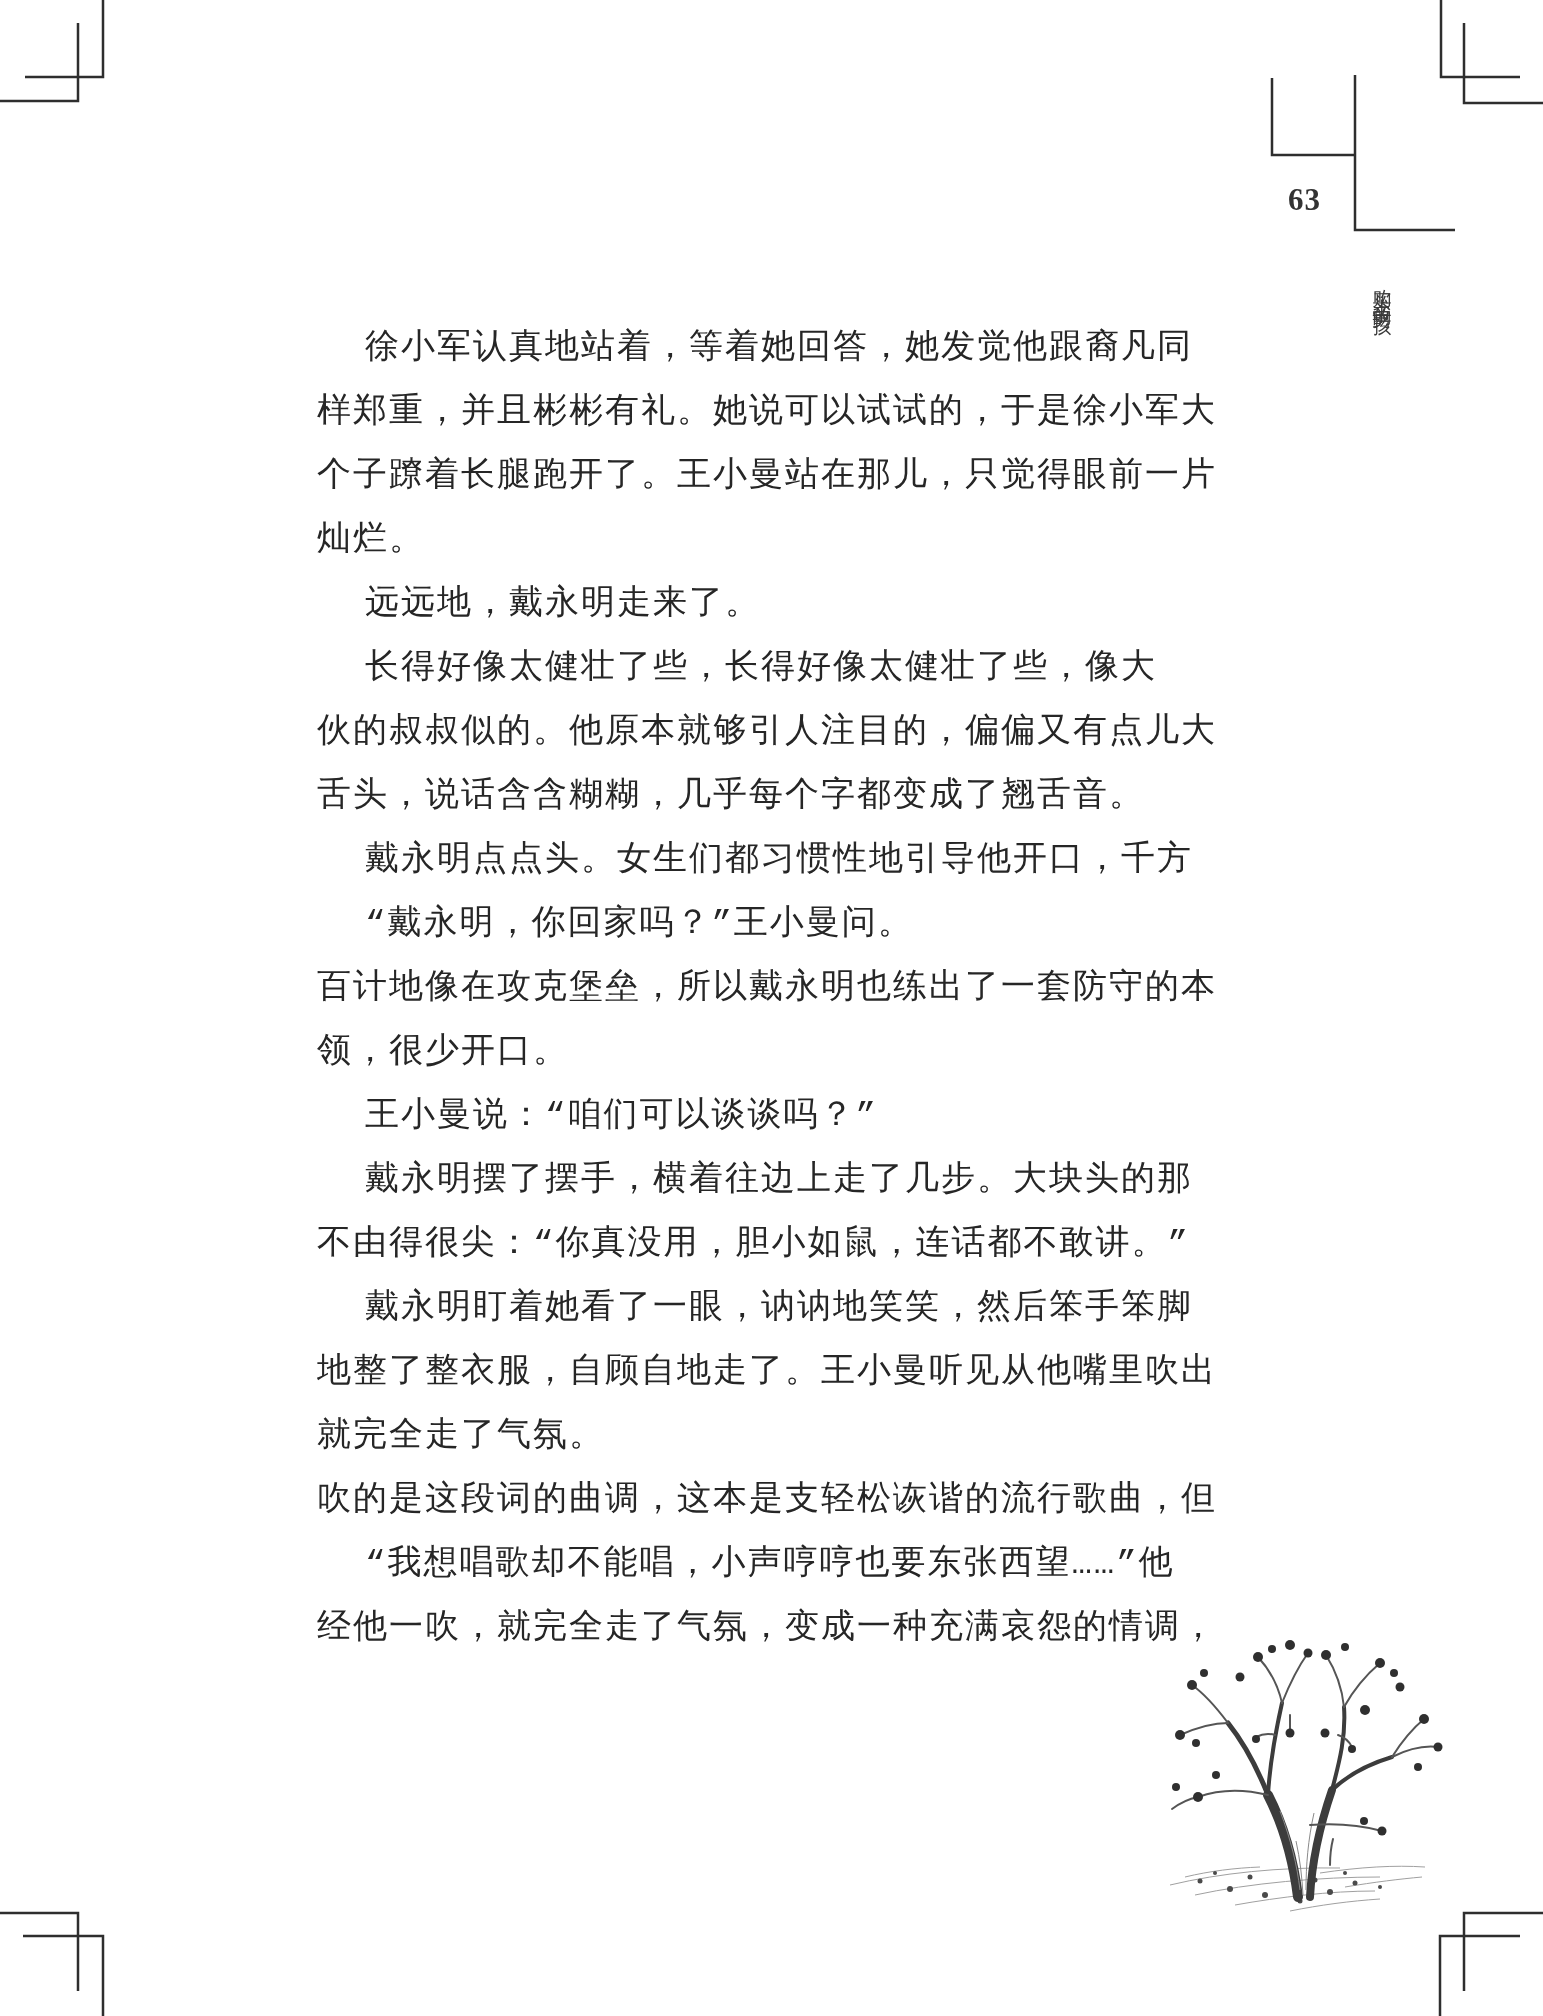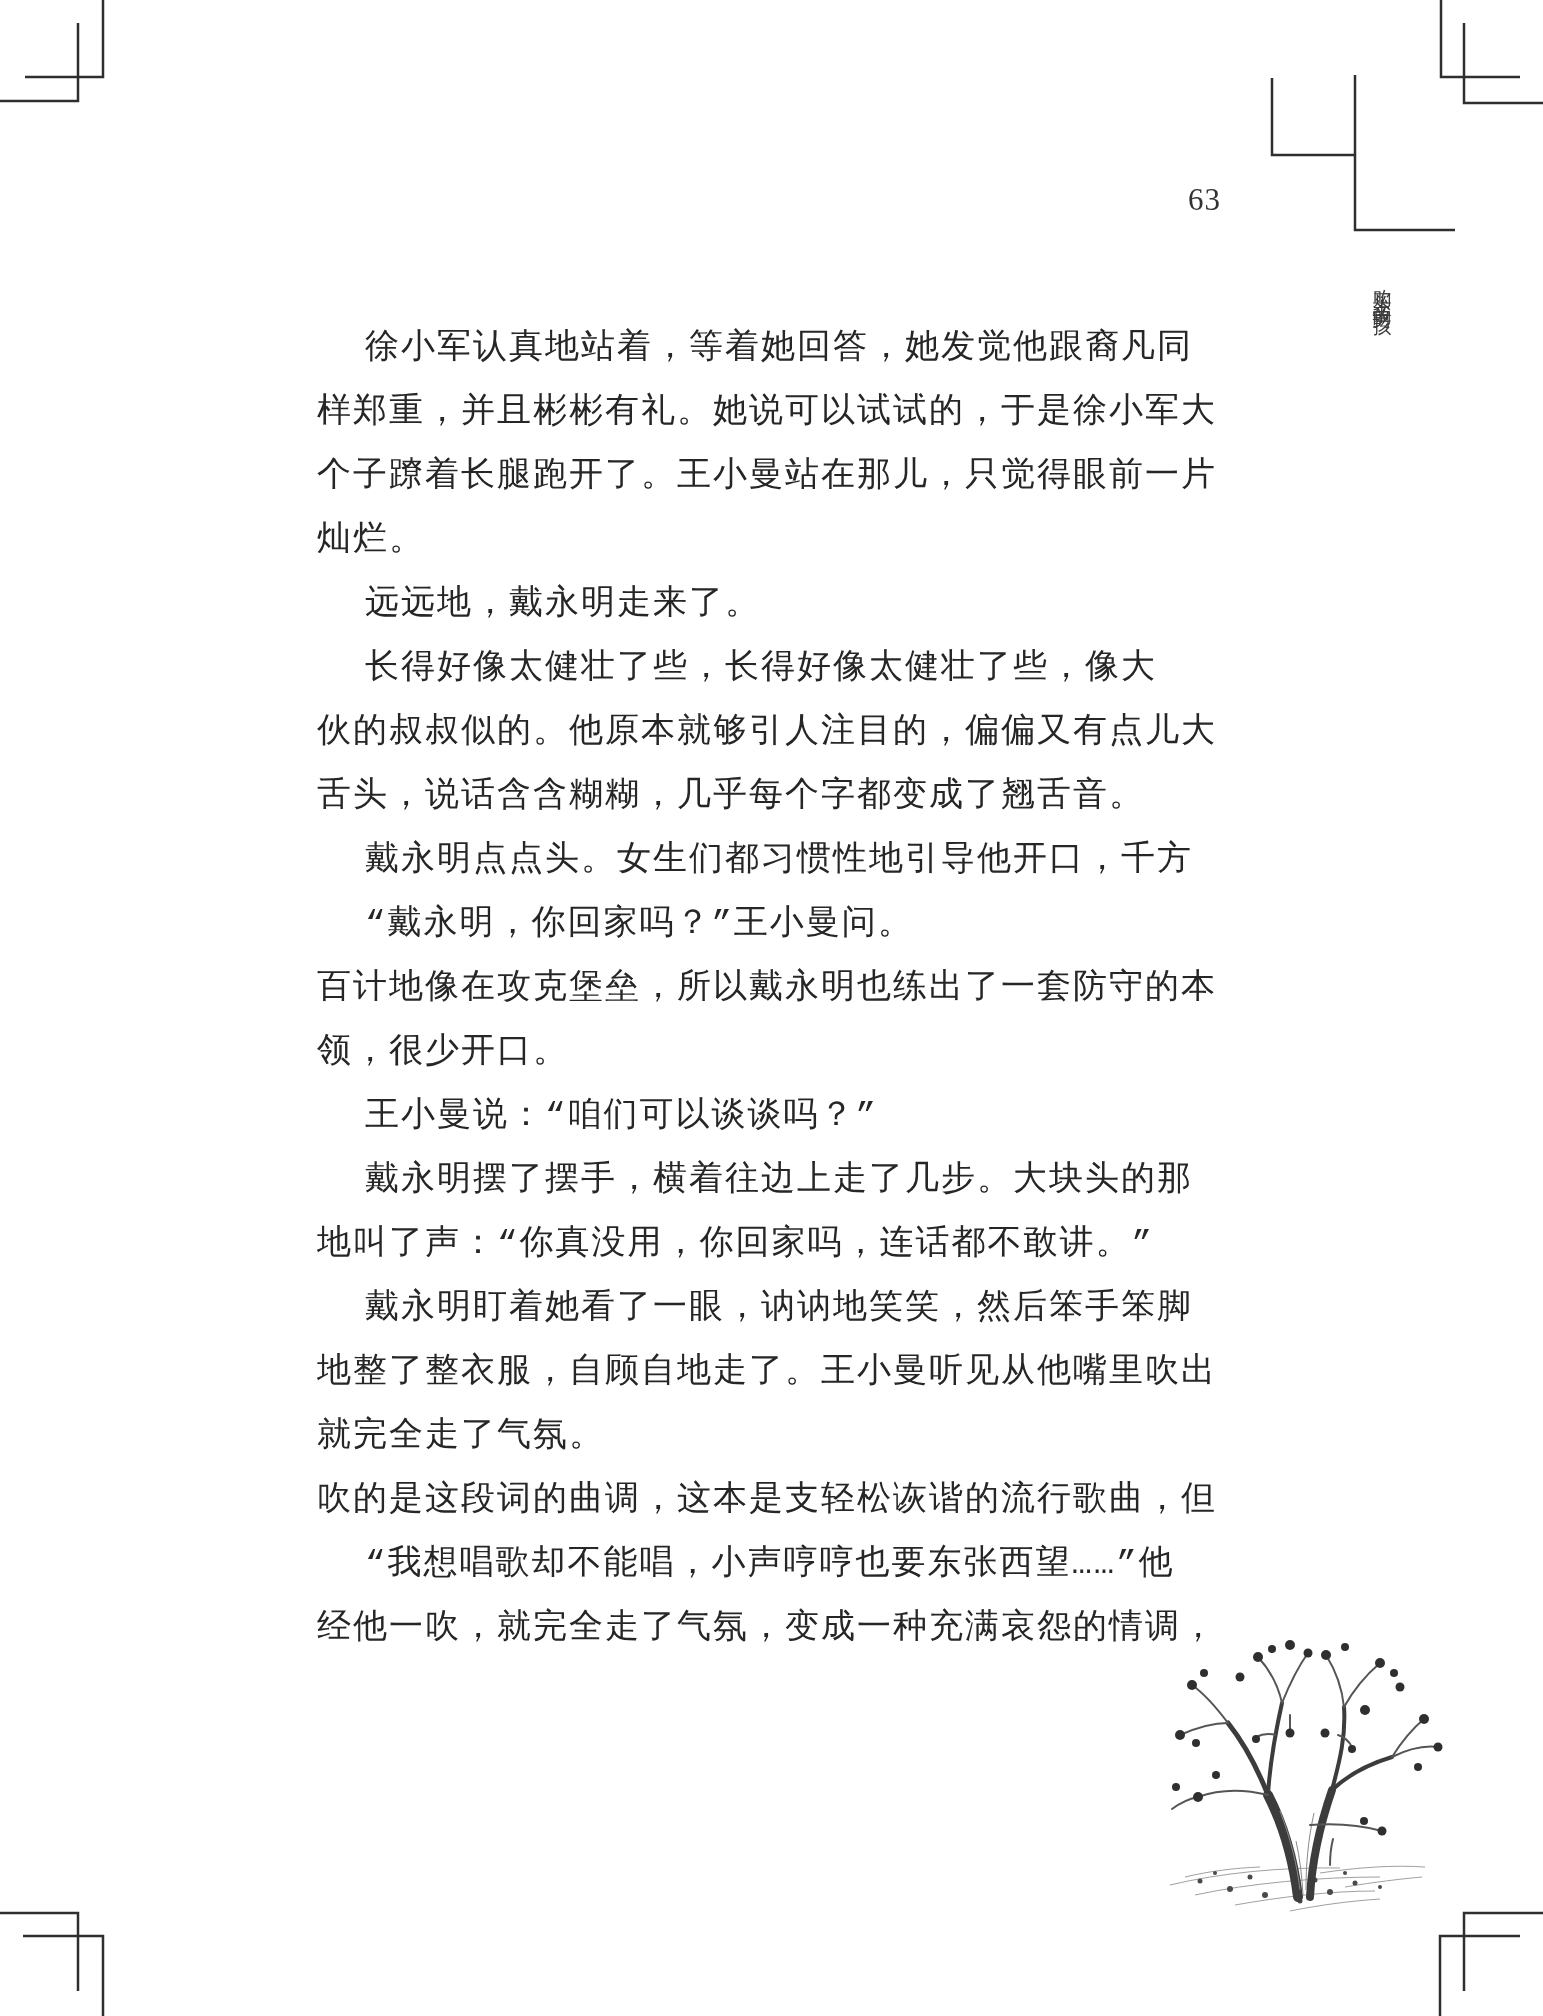--- a/index.html
+++ b/index.html
@@ -4,23 +4,23 @@
 <style>
   html,body { margin:0; padding:0; background:#e8e8e8; }
   .page {
     position:relative; width:1543px; height:2016px;
     background:#ffffff; overflow:hidden;
     font-family:"Liberation Sans", sans-serif;
   }
   .marks-svg, .tree-svg { position:absolute; pointer-events:none; }
   .marks-svg { left:0; top:0; }
   .page-number {
-    position:absolute; left:1188px; top:182px;
+    position:absolute; left:1288px; top:182px;
     font-family:"Liberation Serif", serif;
-    font-size:31px; color:#333; letter-spacing:1px;
+    font-size:31px; color:#333; letter-spacing:1px;font-weight:bold;
   }
   .margin-title {
     position:absolute; left:1369px; top:274px;
     writing-mode:vertical-rl; text-orientation:upright;
     font-size:19px; letter-spacing:4.5px; color:#3a3a3a;
     font-family:"Liberation Serif", serif;
   }
   .body-text {
     position:absolute; left:317px; top:316px; width:900px;
     font-size:34px; line-height:64px; letter-spacing:2px;
@@ -68,21 +68,21 @@
       <div class="line indent">远远地，戴永明走来了。</div>
       <div class="line indent">长得好像太健壮了些，长得好像太健壮了些，像大</div>
       <div class="line">伙的叔叔似的。他原本就够引人注目的，偏偏又有点儿大</div>
       <div class="line">舌头，说话含含糊糊，几乎每个字都变成了翘舌音。</div>
       <div class="line indent">戴永明点点头。女生们都习惯性地引导他开口，千方</div>
       <div class="line indent">“戴永明，你回家吗？”王小曼问。</div>
       <div class="line">百计地像在攻克堡垒，所以戴永明也练出了一套防守的本</div>
       <div class="line">领，很少开口。</div>
       <div class="line indent">王小曼说：“咱们可以谈谈吗？”</div>
       <div class="line indent">戴永明摆了摆手，横着往边上走了几步。大块头的那</div>
-      <div class="line">地叫了声：“你真没用，你回家吗，连话都不敢讲。”</div>
+      <div class="line">不由得很尖：“你真没用，胆小如鼠，连话都不敢讲。”</div>
       <div class="line indent">戴永明盯着她看了一眼，讷讷地笑笑，然后笨手笨脚</div>
       <div class="line">地整了整衣服，自顾自地走了。王小曼听见从他嘴里吹出</div>
       <div class="line">就完全走了气氛。</div>
       <div class="line">吹的是这段词的曲调，这本是支轻松诙谐的流行歌曲，但</div>
       <div class="line indent">“我想唱歌却不能唱，小声哼哼也要东张西望……”他</div>
       <div class="line">经他一吹，就完全走了气氛，变成一种充满哀怨的情调，</div>
     </div>
 
   <svg class="tree-svg" width="320" height="300" viewBox="0 0 320 300">
 

